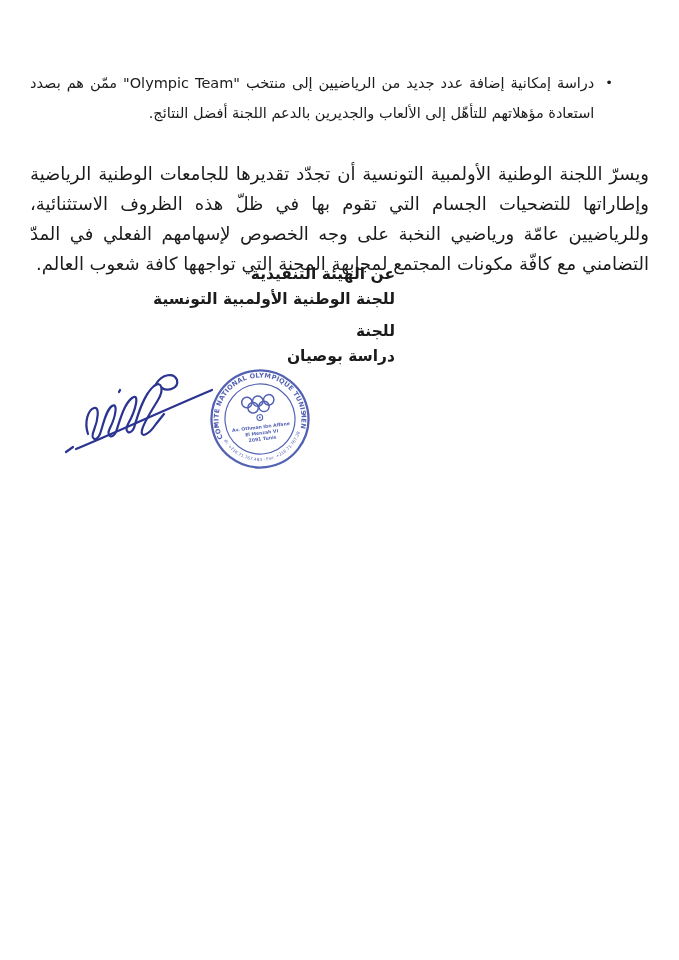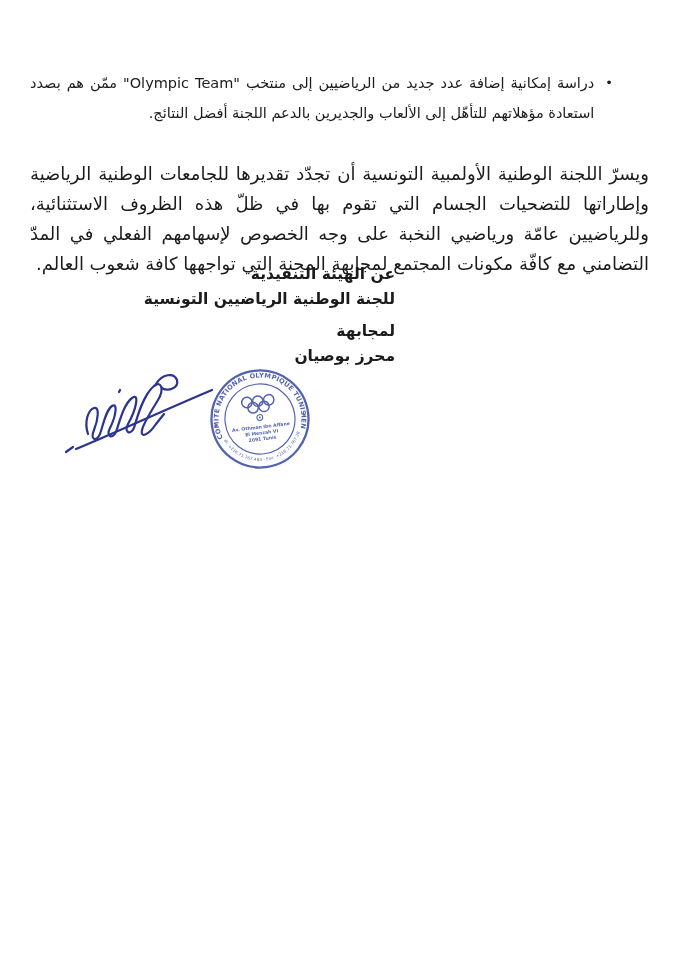--- a/index.html
+++ b/index.html
@@ -65,24 +65,24 @@
     <div class="bullet-item">
       <span class="bullet-marker">•</span>
       <span>دراسة إمكانية إضافة عدد جديد من الرياضيين إلى منتخب "Olympic Team" ممّن هم بصدد استعادة مؤهلاتهم للتأهّل إلى الألعاب والجديرين بالدعم اللجنة أفضل النتائج.</span>
     </div>
   </div>
 
   <p class="body-paragraph">ويسرّ اللجنة الوطنية الأولمبية التونسية أن تجدّد تقديرها للجامعات الوطنية الرياضية وإطاراتها للتضحيات الجسام التي تقوم بها في ظلّ هذه الظروف الاستثنائية، وللرياضيين عامّة ورياضيي النخبة على وجه الخصوص لإسهامهم الفعلي في المدّ التضامني مع كافّة مكونات المجتمع لمجابهة المحنة التي تواجهها كافة شعوب العالم.</p>
 
   <div class="sig-block">
     <div>عن الهيئة التنفيذية</div>
-    <div>للجنة الوطنية الرياضيين التونسية</div>
+    <div>للجنة الوطنية الأولمبية التونسية</div>
     <div class="sig-role-group">
-      <div>لمجابهة</div>
-      <div>محرز بوصيان</div>
+      <div>للجنة</div>
+      <div>دراسة بوصيان</div>
     </div>
   </div>
 
   <svg class="signature-svg" viewBox="0 0 160 100" aria-hidden="true">
     <g fill="none" stroke="currentColor" stroke-width="2.2" stroke-linecap="round" stroke-linejoin="round">
       <path d="M6,90 l7,-5"></path>
       <path d="M16,87 C 50,73 100,50 152,28"></path>
       <path d="M28,72 C24,60 28,48 34,46 C40,44 38,58 34,68 C30,78 36,80 40,72
                C44,60 46,48 52,44 C58,40 56,54 50,66 C46,74 52,78 56,70
                C60,58 64,42 72,36 C80,30 76,48 68,62 C64,70 70,74 74,66

